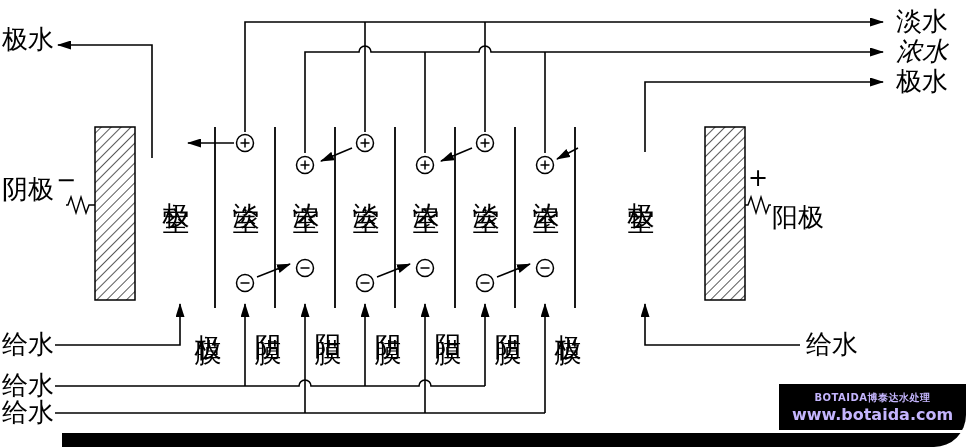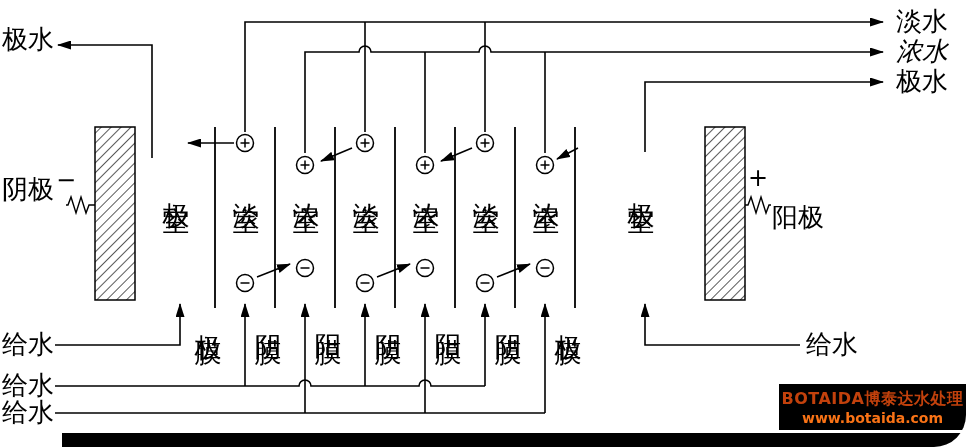--- a/index.html
+++ b/index.html
@@ -12,22 +12,22 @@
           font-size:27px;line-height:1;letter-spacing:4px;width:30px;text-align:center;}
   .pipe{stroke:#000;stroke-width:1.6;fill:none;}
   .membrane{stroke:#000;stroke-width:1.8;}
   .arrowline{stroke:#000;stroke-width:1.5;fill:none;}
   .ion circle{fill:#fff;stroke:#000;stroke-width:1.5;}
   .ion line{stroke:#000;stroke-width:1.5;}
   .zig{stroke:#000;stroke-width:1.4;fill:none;}
   .wm{position:absolute;left:779px;top:384px;width:187px;height:46px;background:#000;
       display:flex;flex-direction:column;justify-content:center;align-items:center;
       font-family:"DejaVu Sans","Liberation Sans",sans-serif;}
-  .wm .l1{color:#c2410c;font-size:16px;font-weight:bold;letter-spacing:.5px;}
-  .wm .l2{color:#f97316;font-size:14px;font-weight:bold;}
+  .wm .l1{color:#c4b5fd;font-size:10px;font-weight:bold;letter-spacing:.5px;}
+  .wm .l2{color:#c4b5fd;font-size:16px;font-weight:bold;}
   .bar{position:absolute;left:62px;top:433px;width:904px;height:14px;background:#000;}
 </style>
 </head>
 <body>
 
 <div class="stage">
 
   <svg width="966" height="447" viewBox="0 0 966 447">
     <defs>
       <marker id="arr" markerUnits="userSpaceOnUse" markerWidth="14" markerHeight="9" viewBox="0 0 14 9" refX="13" refY="4.5" orient="auto">

